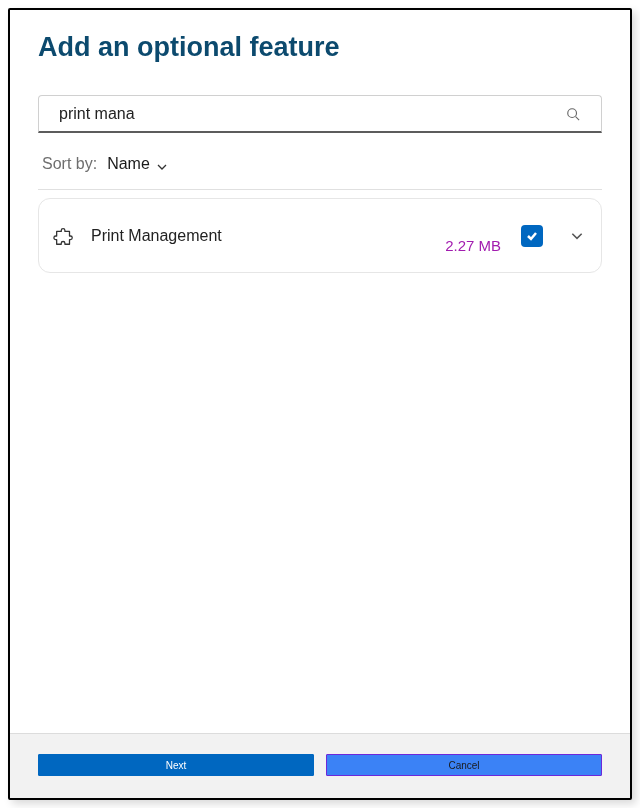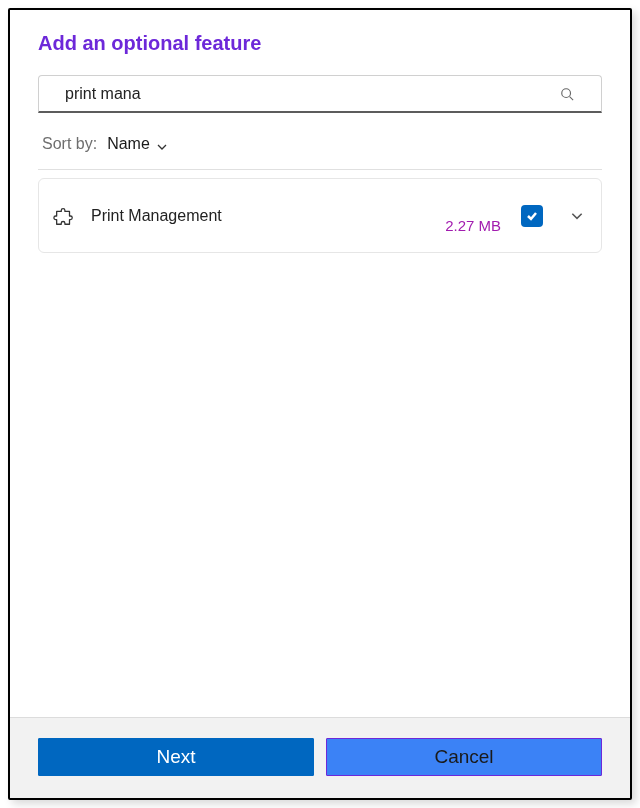--- a/index.html
+++ b/index.html
@@ -26,35 +26,35 @@
       background: #ffffff;
       overflow: hidden;
     }
     .content-area {
       flex: 1;
       padding: 22px 28px 0 28px;
       display: flex;
       flex-direction: column;
     }
     .title {
-      font-size: 20px;
+      font-size: 27px;
       font-weight: 600;
-      color: #6d28d9;
-      margin-bottom: 20px;
+      color: #0c4a6e;
+      margin-bottom: 32px;
     }
     .search-box {
       position: relative;
       width: 100%;
       border: 1px solid #d0d0d0;
       border-bottom: 2px solid #5c5c5c;
       border-radius: 4px 4px 0 0;
       height: 38px;
       display: flex;
       align-items: center;
-      padding: 0 26px;
+      padding: 0 20px;
     }
     .search-input {
       flex: 1;
       border: none;
       outline: none;
       font-size: 16px;
       color: #222;
       background: transparent;
     }
     .search-icon {
@@ -88,21 +88,21 @@
       justify-content: center;
     }
     .feature-list {
       border-top: 1px solid #e0e0e0;
     }
     .feature-item {
       display: flex;
       align-items: center;
       padding: 18px 14px;
       border: 1px solid #e6e6e6;
-      border-radius: 6px;
+      border-radius: 12px;
       margin-top: 8px;
       gap: 16px;
       background: #ffffff;
     }
     .feature-icon {
       width: 22px;
       height: 22px;
       color: #333;
       display: flex;
       align-items: center;
@@ -154,23 +154,23 @@
       margin: 0 -28px;
     }
     .button-bar {
       background: #f2f2f2;
       padding: 20px 28px 22px 28px;
       display: flex;
       gap: 12px;
     }
     .btn {
       flex: 1;
-      height: 38px;
+      height: 22px;
       border-radius: 1px;
-      font-size: 19px;
+      font-size: 10px;
       cursor: pointer;
       display: flex;
       align-items: center;
       justify-content: center;
     }
     .btn-primary {
       background: #0067c0;
       color: #ffffff;
       border: 1px solid #0067c0;
     }

